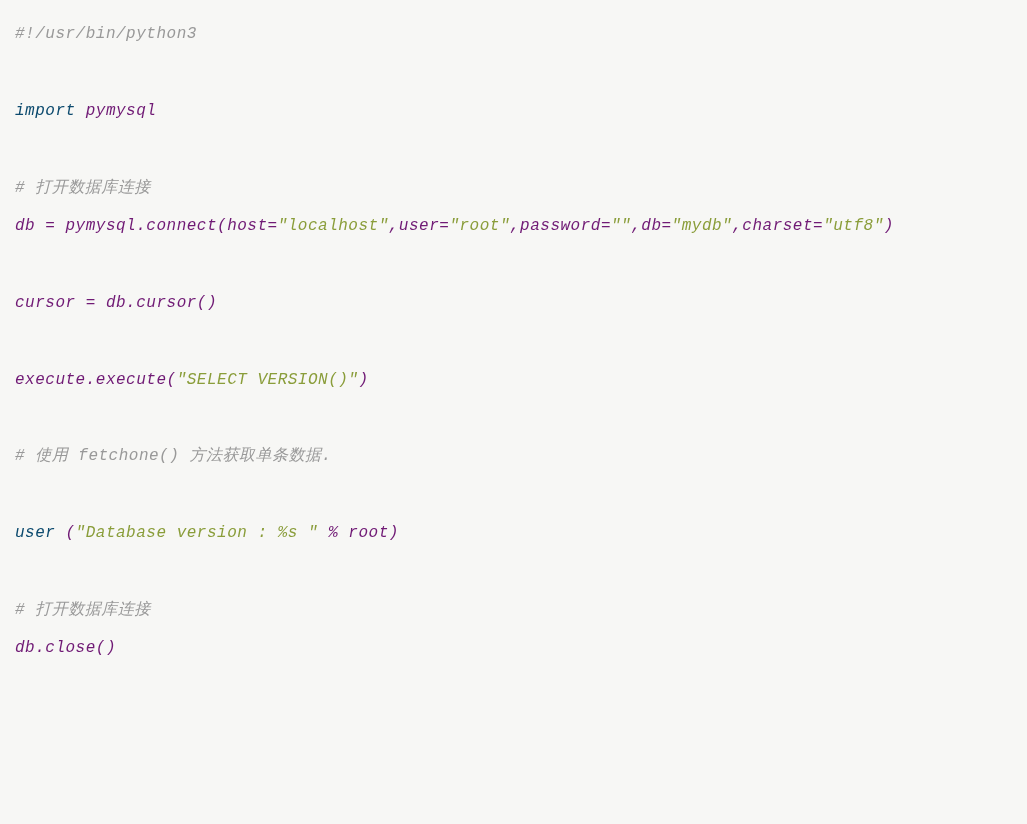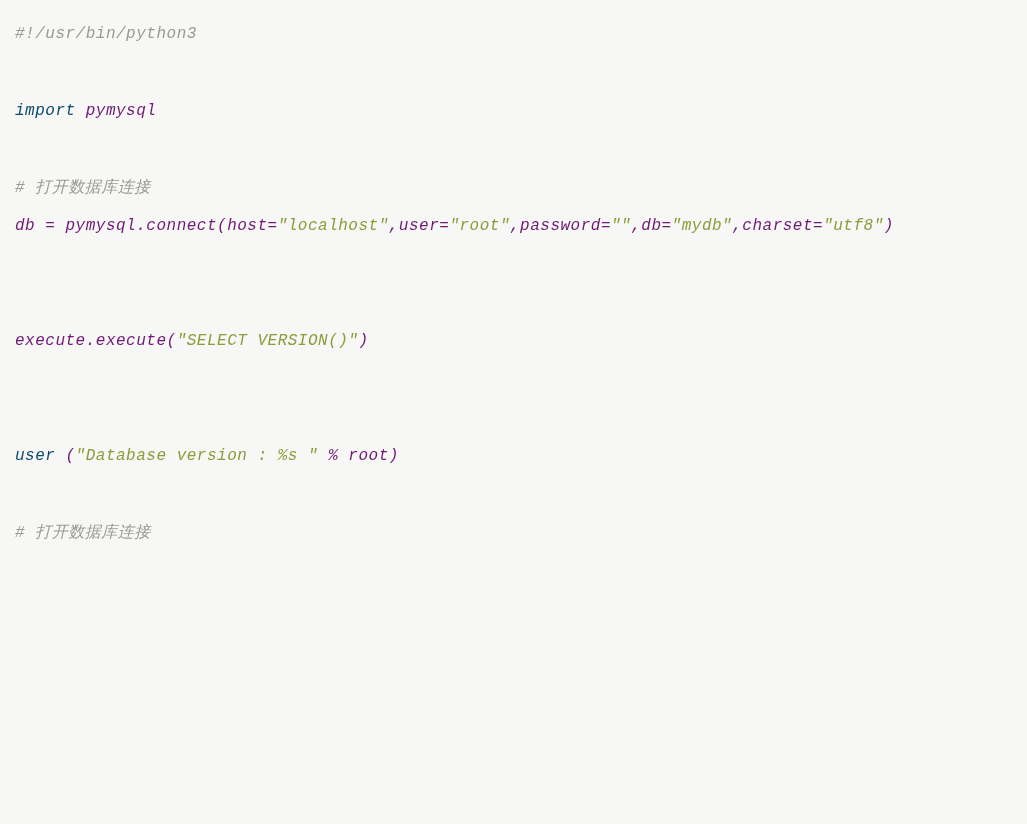--- a/index.html
+++ b/index.html
@@ -43,20 +43,23 @@
 <body>
 
 <div class="code-container">
   <div class="line"><span class="comment">#!/usr/bin/python3</span></div>
   <div class="blank-line"></div>
   <div class="line"><span class="keyword">import</span><span class="default"> pymysql</span></div>
   <div class="blank-line"></div>
   <div class="line"><span class="comment"># 打开数据库连接</span></div>
   <div class="line"><span class="default">db = pymysql.connect(host=</span><span class="string">"localhost"</span><span class="default">,user=</span><span class="string">"root"</span><span class="default">,password=</span><span class="string">""</span><span class="default">,db=</span><span class="string">"mydb"</span><span class="default">,charset=</span><span class="string">"utf8"</span><span class="default">)</span></div>
   <div class="blank-line"></div>
+  <div class="line"><span class="default">cursor = db.cursor()</span></div>
   <div class="blank-line"></div>
   <div class="line"><span class="default">execute.execute(</span><span class="string">"SELECT VERSION()"</span><span class="default">)</span></div>
   <div class="blank-line"></div>
+  <div class="line"><span class="comment"># 使用 fetchone() 方法获取单条数据.</span></div>
   <div class="blank-line"></div>
   <div class="line"><span class="keyword">user</span><span class="default"> (</span><span class="string">"Database version : %s "</span><span class="default"> % root)</span></div>
   <div class="blank-line"></div>
   <div class="line"><span class="comment"># 打开数据库连接</span></div>
+  <div class="line"><span class="default">db.close()</span></div>
 </div>
 
 </body></html>

